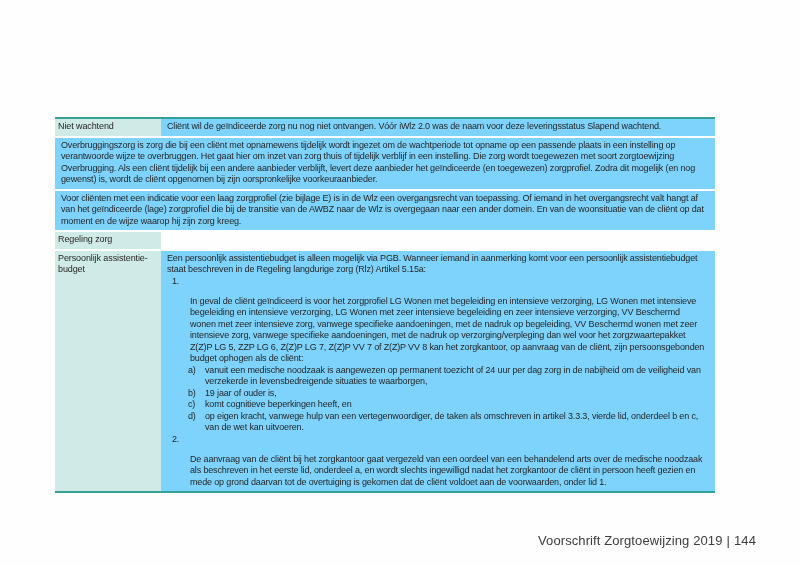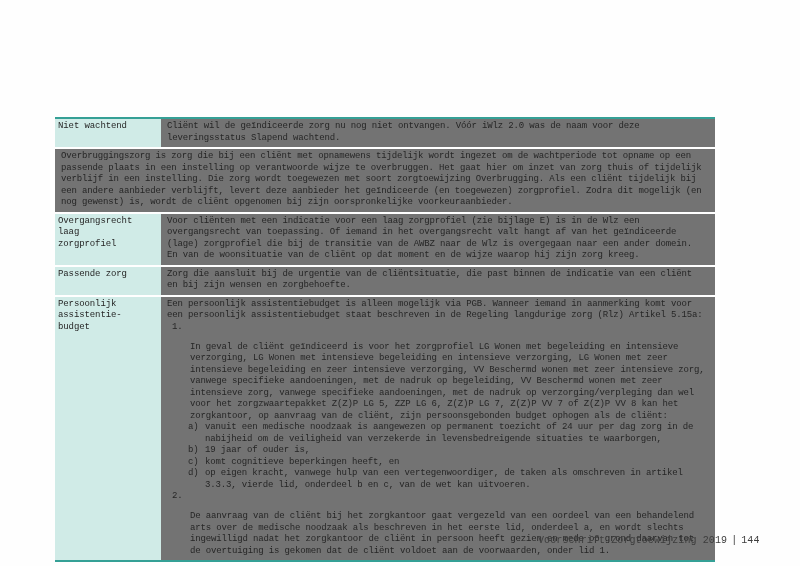--- a/index.html
+++ b/index.html
@@ -1,15 +1,15 @@
 <!DOCTYPE html>
 <html><head>
 <meta charset="utf-8">
 <style>
-  * { margin: 0; padding: 0; box-sizing: border-box; font-family: Liberation Mono, monospace; }
+  * { margin: 0; padding: 0; box-sizing: border-box; }
   html, body { background: #ffffff; }
   .page {
     position: relative;
     width: 800px;
     height: 566px;
     background: #fefefe;
     font-family: "Liberation Sans", "DejaVu Sans", sans-serif;
     color: #262626;
     overflow: hidden;
   }
@@ -31,37 +31,37 @@
     flex: 0 0 106px;
     background: #d0ebe7;
     padding: 2px 4px 3px 3px;
     font-size: 9px;
     line-height: 11.5px;
     letter-spacing: -0.1px;
     white-space: pre-line;
   }
   .definition-cell {
     flex: 1 1 auto;
-    background: #737373;
+    background: #7dd3fc;
     padding: 2px 9px 3px 6px;
     font-size: 9px;
     line-height: 11.5px;
     letter-spacing: -0.15px;
   }
   .num-item { display: flex; padding-left: 5px; }
   .num-item .marker { flex: 0 0 18px; }
   .num-item .item-text { flex: 1 1 auto; margin-top: 20px; }
   .sub-item { display: flex; margin-left: 21px; }
   .sub-item .marker { flex: 0 0 17px; }
   .sub-item .item-text { flex: 1 1 auto; }
   .footer {
     position: absolute;
     left: 538px;
     top: 536px;
-    font-size: 10px;
+    font-size: 13px;
     line-height: 10px;
     color: #3d3d3d;
     letter-spacing: 0.1px;
     white-space: nowrap;
   }
   .footer .sep { padding: 0 4px; color: #3d3d3d; }
 </style>
 </head>
 <body>
 
@@ -72,28 +72,25 @@
     <div class="def-row">
       <div class="term-cell">Niet wachtend</div>
       <div class="definition-cell">Cliënt wil de geïndiceerde zorg nu nog niet ontvangen. Vóór iWlz 2.0 was de naam voor deze leveringsstatus Slapend wachtend.</div>
     </div>
 
     <div class="def-row">
       <div class="definition-cell">Overbruggingszorg is zorg die bij een cliënt met opnamewens tijdelijk wordt ingezet om de wachtperiode tot opname op een passende plaats in een instelling op verantwoorde wijze te overbruggen. Het gaat hier om inzet van zorg thuis of tijdelijk verblijf in een instelling. Die zorg wordt toegewezen met soort zorgtoewijzing Overbrugging. Als een cliënt tijdelijk bij een andere aanbieder verblijft, levert deze aanbieder het geïndiceerde (en toegewezen) zorgprofiel. Zodra dit mogelijk (en nog gewenst) is, wordt de cliënt opgenomen bij zijn oorspronkelijke voorkeuraanbieder.</div>
     </div>
 
     <div class="def-row">
-      <div class="term-cell">Overgangsrecht laag
-zorgprofiel</div>
       <div class="definition-cell">Voor cliënten met een indicatie voor een laag zorgprofiel (zie bijlage E) is in de Wlz een overgangsrecht van toepassing. Of iemand in het overgangsrecht valt hangt af van het geïndiceerde (lage) zorgprofiel die bij de transitie van de AWBZ naar de Wlz is overgegaan naar een ander domein. En van de woonsituatie van de cliënt op dat moment en de wijze waarop hij zijn zorg kreeg.</div>
     </div>
 
     <div class="def-row">
-      <div class="term-cell">Passende zorg</div>
-      <div class="definition-cell">Zorg die aansluit bij de urgentie van de cliëntsituatie, die past binnen de indicatie van een cliënt en bij zijn wensen en zorgbehoefte.</div>
+      <div class="term-cell">Regeling zorg</div>
     </div>
 
     <div class="def-row">
       <div class="term-cell">Persoonlijk assistentie-
 budget</div>
       <div class="definition-cell">
         <div>Een persoonlijk assistentiebudget is alleen mogelijk via PGB. Wanneer iemand in aanmerking komt voor een persoonlijk assistentiebudget staat beschreven in de Regeling langdurige zorg (Rlz) Artikel 5.15a:</div>
 
         <div class="num-item">
           <span class="marker">1.</span>

